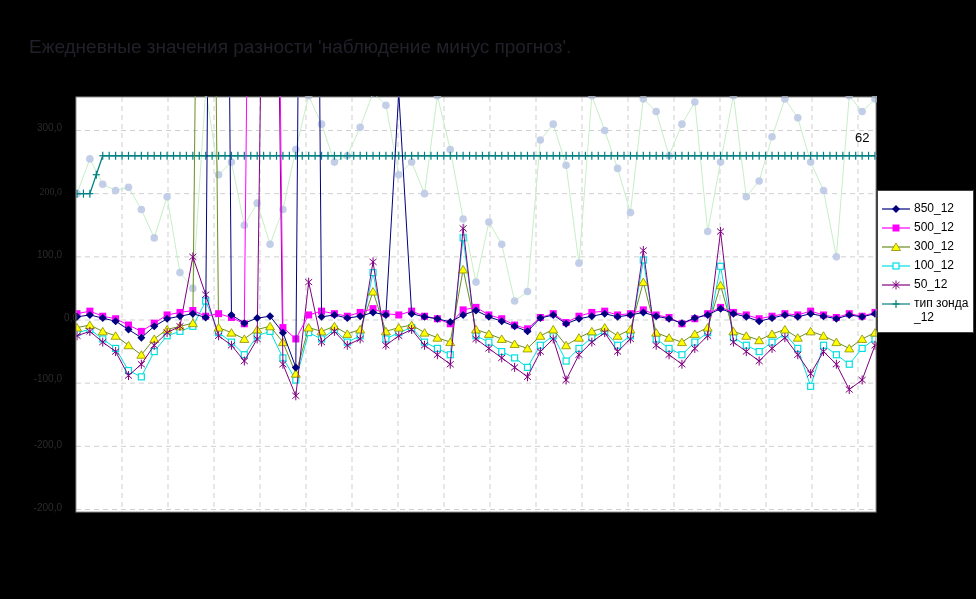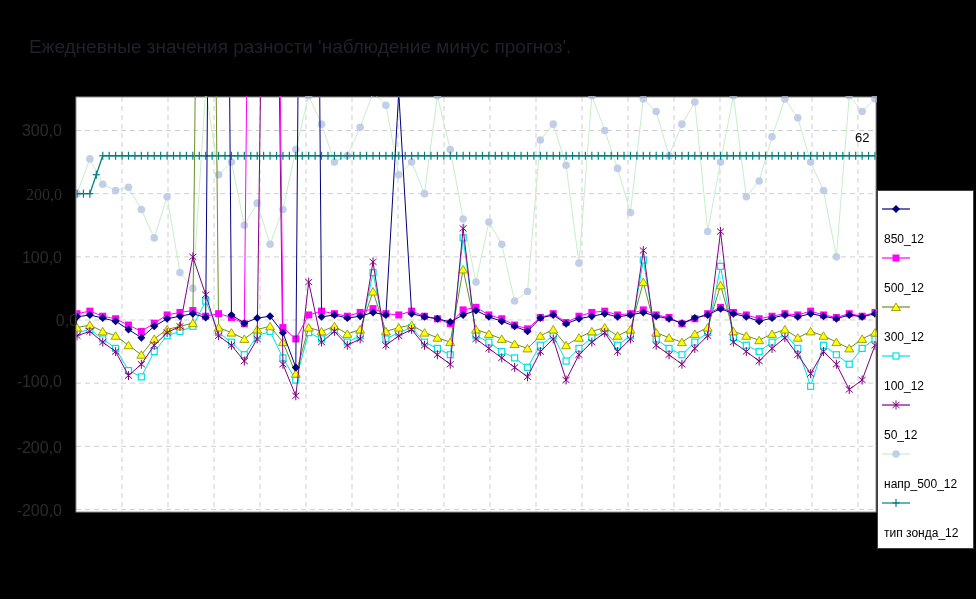--- a/index.html
+++ b/index.html
@@ -2,25 +2,25 @@
 <html><head>
 <meta charset="utf-8">
 <style>
   html,body{margin:0;padding:0;background:#000;}
   #stage{position:relative;width:976px;height:599px;background:#000;overflow:hidden;
          font-family:"Liberation Sans","DejaVu Sans",sans-serif;}
   .title-line{position:absolute;left:0;width:900px;text-align:left;
               font-weight:normal;font-size:19px;color:#202028;letter-spacing:0px;margin-left:29px;}
   #title1{top:36px;}
   #title2{top:59px;}
-  .ylab{position:absolute;width:62px;text-align:right;font-size:16px;color:#2b2b2b;}
+  .ylab{position:absolute;width:62px;text-align:right;font-size:10px;color:#2b2b2b;}
   #plot-svg{position:absolute;left:0;top:0;}
   #legend{position:absolute;left:877px;top:190px;width:97px;background:#fff;
           border:1px solid #404040;box-sizing:border-box;padding:6px 3px 4px 3px;}
-  .lrow{display:flex;align-items:flex-start;margin:4px 0;flex-direction:column;}
+  .lrow{display:flex;align-items:flex-start;margin:4px 0;}
   .lrow svg{flex:0 0 30px;margin-top:1px;}
   .llabel{font-size:12px;line-height:14px;color:#000;margin-left:3px;
           word-break:break-all;}
 </style>
 </head>
 <body>
 
 <div id="stage">
   <div class="title-line" id="title1">Ежедневные значения разности 'наблюдение минус прогноз'.</div>
 
@@ -1243,27 +1243,20 @@
           <g stroke="#800080" stroke-width="1">
             <line x1="15" y1="2.5" x2="15" y2="11.5"></line>
             <line x1="11.5" y1="4" x2="18.5" y2="10"></line>
             <line x1="11.5" y1="10" x2="18.5" y2="4"></line>
           </g>
         </svg>
       <span class="llabel">50_12</span>
     </div>
     <div class="lrow">
       <svg width="30" height="14">
-          <line x1="1" y1="7" x2="29" y2="7" stroke="#C6EFC6" stroke-width="1.2"></line>
-          <circle cx="15" cy="7" r="3.8" fill="#BDC9E6" fill-opacity="0.9"></circle>
-        </svg>
-      <span class="llabel">напр_500_12</span>
-    </div>
-    <div class="lrow">
-      <svg width="30" height="14">
           <line x1="1" y1="7" x2="29" y2="7" stroke="#008080" stroke-width="1.2"></line>
           <g stroke="#008080" stroke-width="1.2">
             <line x1="15" y1="3" x2="15" y2="11"></line>
             <line x1="11.5" y1="7" x2="18.5" y2="7"></line>
           </g>
         </svg>
       <span class="llabel">тип зонда_12</span>
     </div>
   </div>
 </div>

